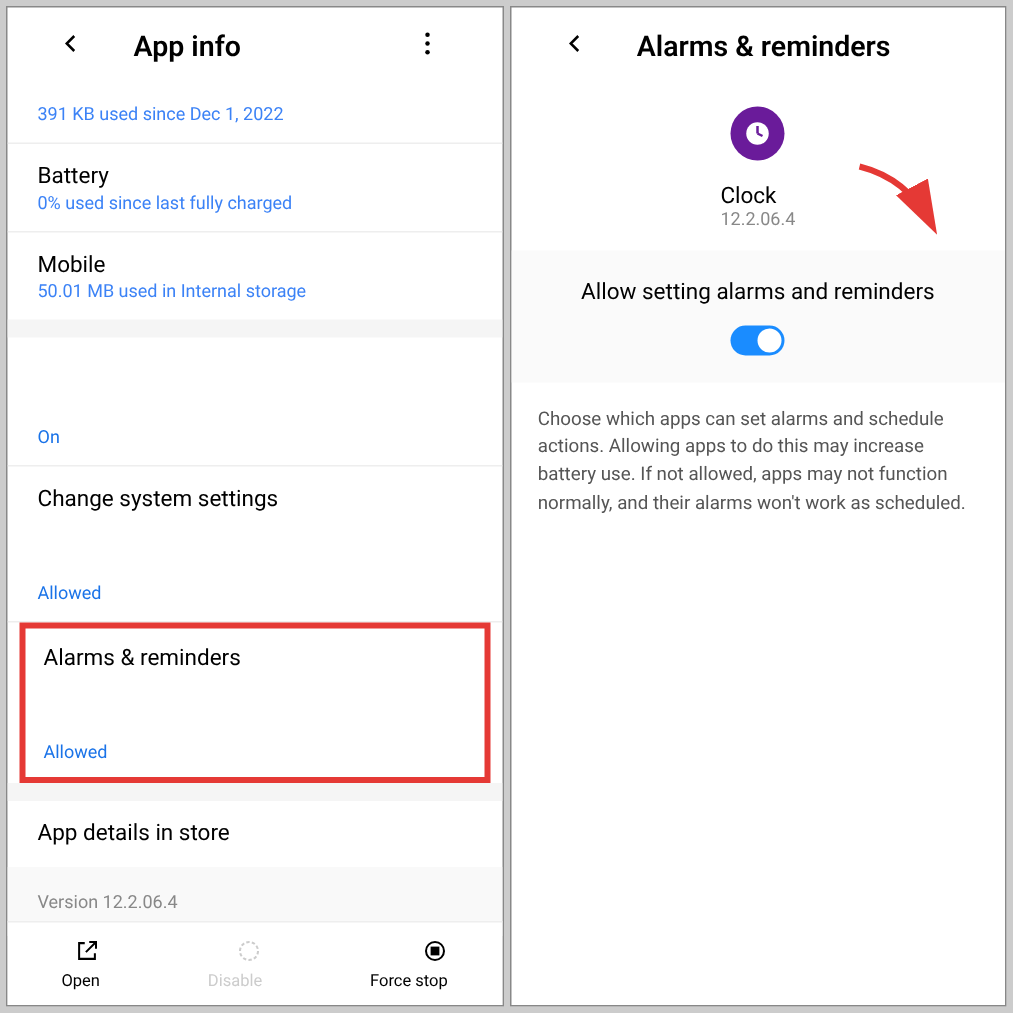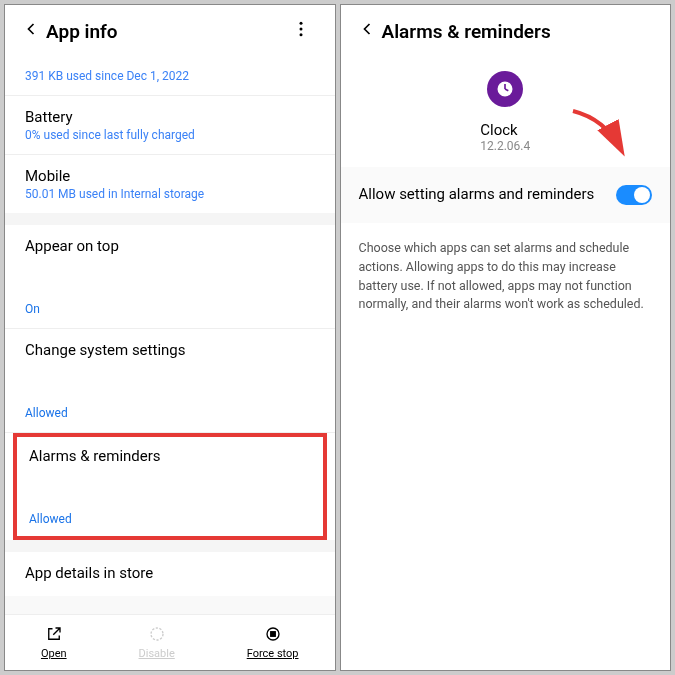--- a/index.html
+++ b/index.html
@@ -1,40 +1,40 @@
 <!DOCTYPE html>
 <html><head>
   <meta charset="utf-8">
   <style>
     * { margin: 0; padding: 0; box-sizing: border-box; }
     body { font-family: -apple-system, BlinkMacSystemFont, 'Segoe UI', Roboto, sans-serif; background: #ccc; width: 675px; height: 675px; display: flex; gap: 4px; padding: 4px; }
     .phone { flex: 1; background: #fff; border: 1px solid #888; overflow: hidden; position: relative; }
-    .header { display: flex; align-items: center; padding: 14px 16px; gap: 5px; }
+    .header { display: flex; align-items: flex-start; padding: 14px 32px; gap: 32px; }
     .header-title { font-size: 19px; font-weight: 600; color: #000; flex: 1; }
     .back-icon svg, .menu-icon svg { width: 20px; height: 20px; }
     .menu-icon { padding: 0 8px; }
     .item { padding: 12px 20px; border-bottom: 1px solid #eee; }
     .item.no-border { border-bottom: none; }
     .item-title { font-size: 15px; color: #000; margin-bottom: 2px; }
     .item-sub { font-size: 12px; color: #3b82f6; }
     .item-sub.blue { color: #1a73e8; margin-top: 47px; }
     .gap { height: 12px; background: #f5f5f5; }
     .highlight { border: 4px solid #e53935; margin: 0 8px; padding: 10px 12px; }
     .bottom-bar { position: absolute; bottom: 0; left: 0; right: 0; display: flex; justify-content: space-around; padding: 10px 0; background: #fff; border-top: 1px solid #eee; }
-    .bottom-btn { display: flex; flex-direction: column; align-items: center; gap: 4px; font-size: 11px; color: #000; text-decoration: underline; }
+    .bottom-btn { display: flex; flex-direction: column; align-items: flex-end; gap: 4px; font-size: 11px; color: #000; }
     .bottom-btn.disabled { color: #ccc; }
     .bottom-btn svg { width: 18px; height: 18px; }
     .version-row { padding: 16px 20px; font-size: 12px; color: #888; background: #f9f9f9; }
     
     .app-row { display: flex; align-items: center; gap: 14px; padding: 14px 18px; flex-direction: column; }
     .app-icon { width: 36px; height: 36px; border-radius: 50%; background: #6a1b9a; display: flex; align-items: center; justify-content: center; }
     .app-icon svg { width: 20px; height: 20px; }
     .app-info .app-name { font-size: 15px; color: #000; }
     .app-info .app-ver { font-size: 12px; color: #888; }
-    .toggle-row { display: flex; align-items: center; padding: 18px; gap: 12px; background: #fafafa; position: relative; }
+    .toggle-row { display: flex; align-items: center; padding: 18px; gap: 12px; background: #fafafa; position: relative; flex-direction: column; }
     .toggle-label { flex: 1; font-size: 15px; color: #000; line-height: 1.3; }
     .toggle { width: 36px; height: 20px; border-radius: 10px; background: #1a8cff; position: relative; flex-shrink: 0; }
     .toggle::after { content: ''; position: absolute; right: 2px; top: 2px; width: 16px; height: 16px; border-radius: 50%; background: #fff; }
     .desc { padding: 16px 18px; font-size: 12.5px; color: #555; line-height: 1.5; }
     .arrow { position: absolute; top: 98px; right: 25px; pointer-events: none; }
     .arrow svg { width: 80px; height: 80px; }
   </style>
 </head>
 <body>
 
@@ -59,21 +59,20 @@
     <div class="item-sub">0% used since last fully charged</div>
   </div>
   <div class="item no-border">
     <div class="item-title">Mobile</div>
     <div class="item-sub">50.01 MB used in Internal storage</div>
   </div>
 
   <div class="gap"></div>
 
   <div class="item">
-    <div class="item-title">Appear on top</div>
     <div class="item-sub blue">On</div>
   </div>
   <div class="item">
     <div class="item-title">Change system settings</div>
     <div class="item-sub blue">Allowed</div>
   </div>
   <div class="highlight no-border">
     <div class="item-title">Alarms &amp; reminders</div>
     <div class="item-sub blue">Allowed</div>
   </div>

